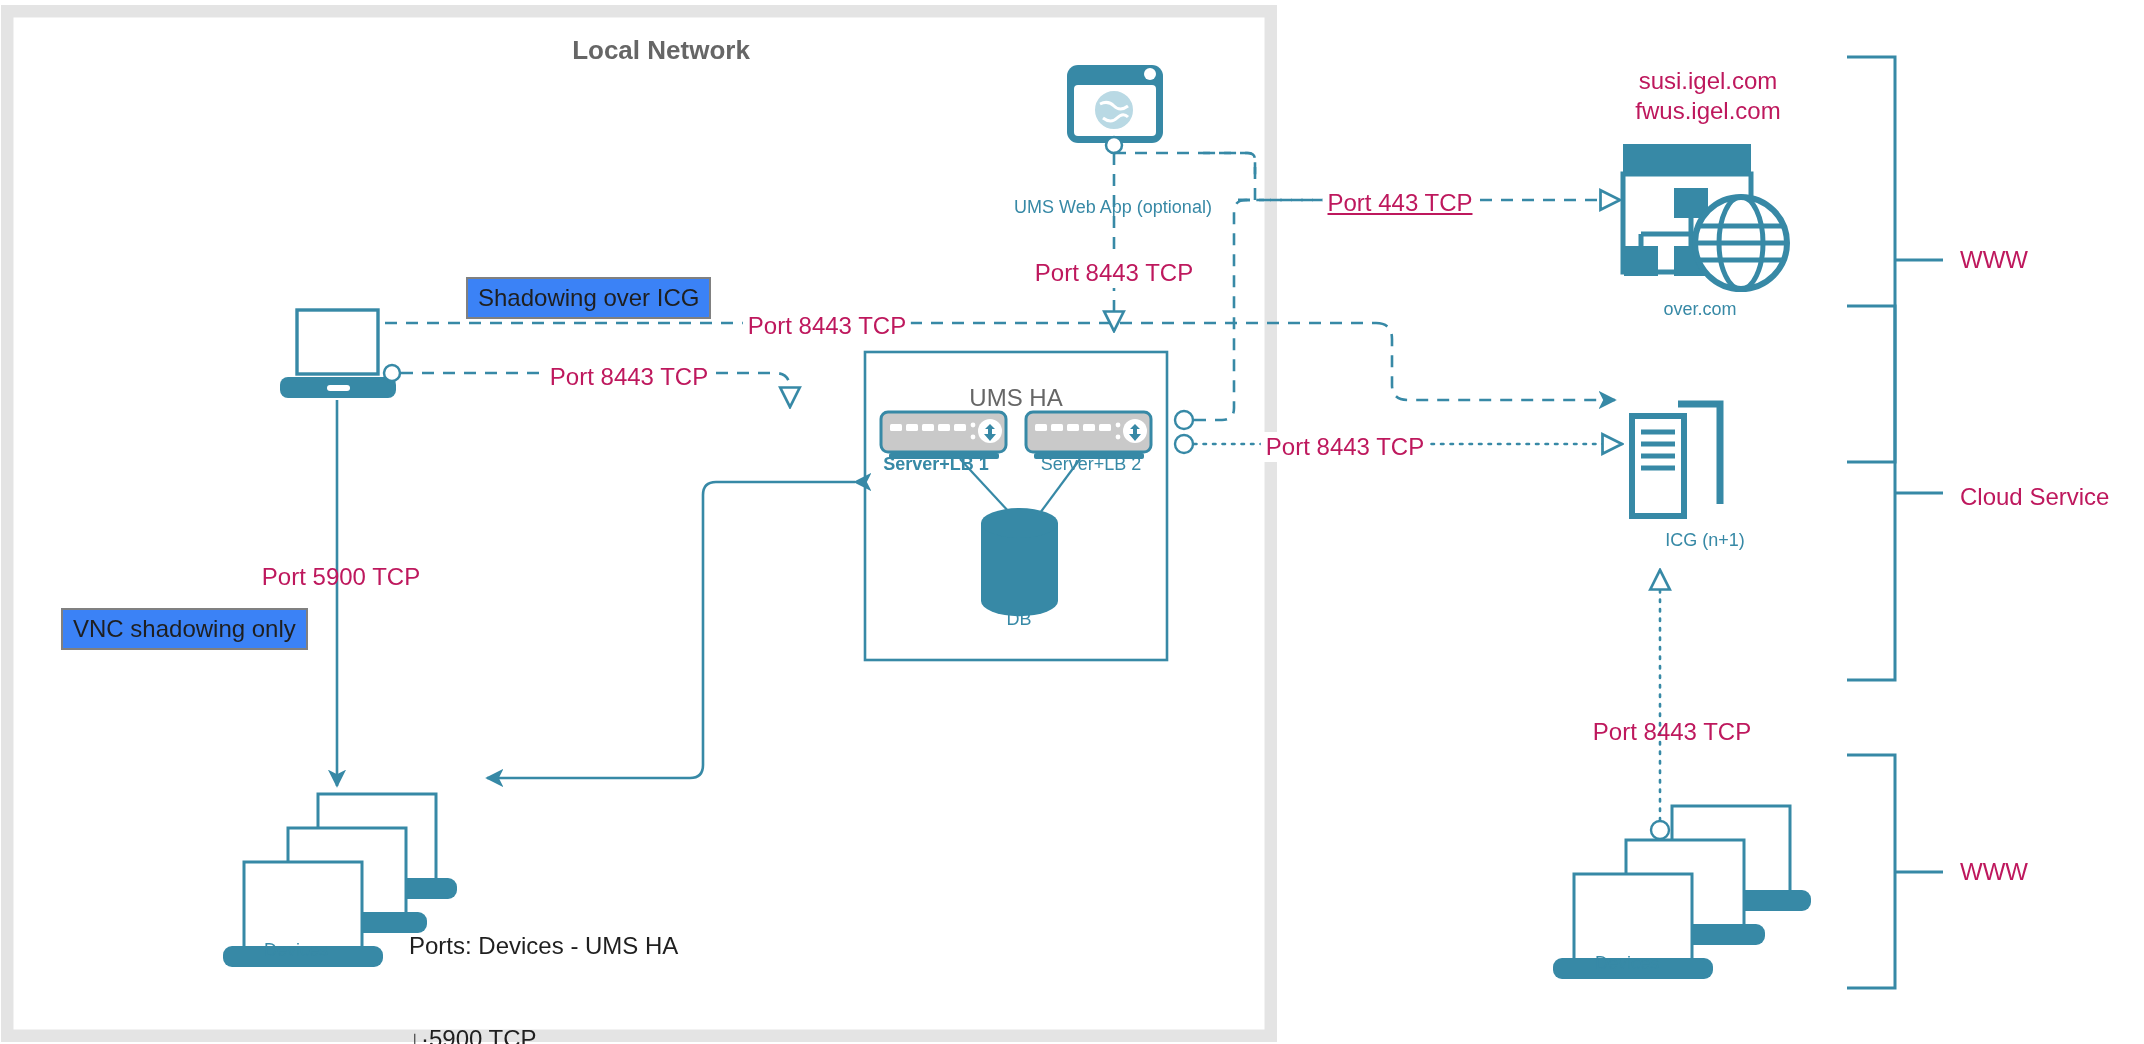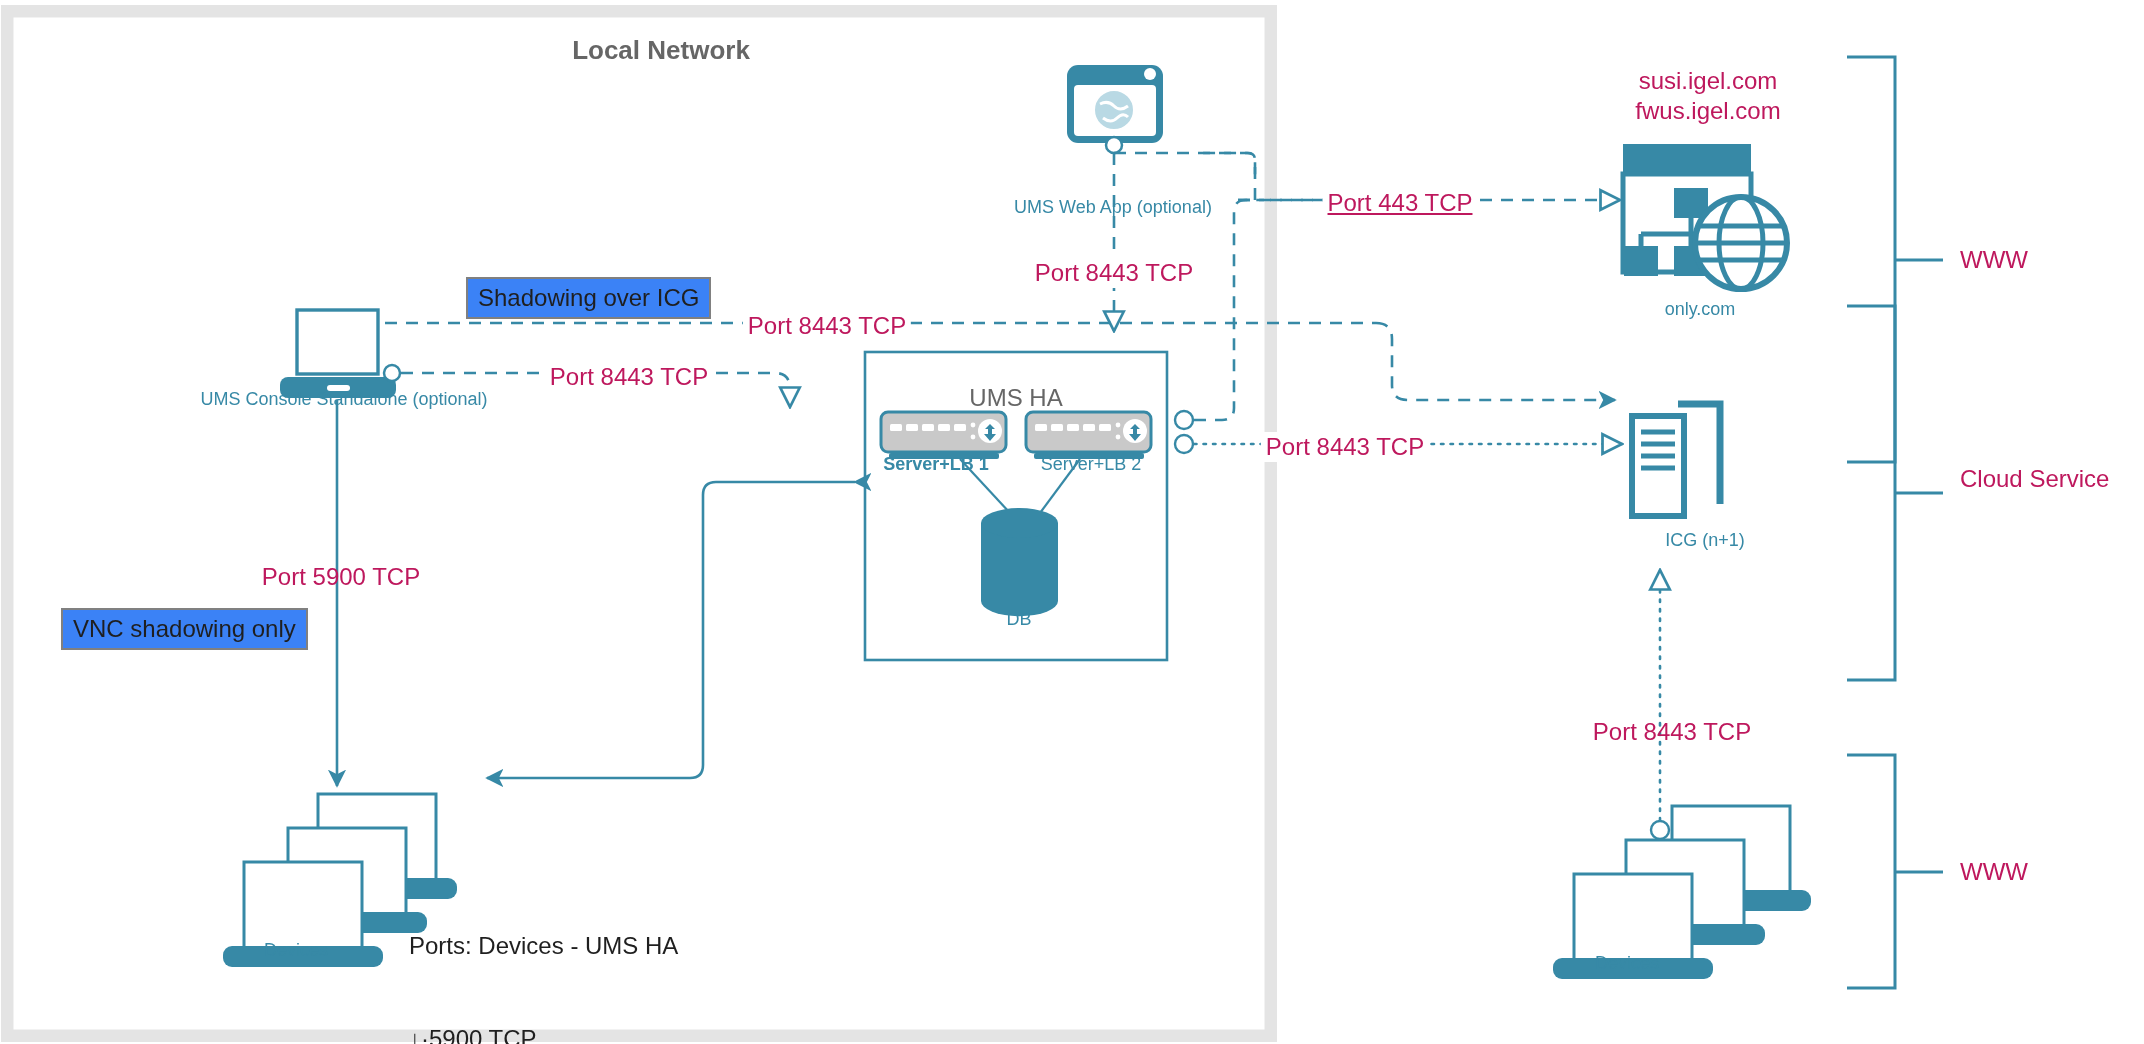--- a/index.html
+++ b/index.html
@@ -211,21 +211,20 @@
   <div class="lbl lbl-teal ctr" style="left:1113px;top:196px;">UMS Web App (optional)</div>
 
   <div class="lbl lbl-dark whitebg ctr" style="left:1114px;top:258px;">Port 8443 TCP</div>
 
   <div class="lbl lbl-dark whitebg ctr" style="left:1400px;top:188px;text-decoration:underline;">Port 443 TCP</div>
 
   <div class="boxlbl" style="left:466px;top:277px;">Shadowing over ICG</div>
 
   <div class="lbl lbl-dark whitebg ctr" style="left:827px;top:311px;">Port 8443 TCP</div>
 
-  <div class="lbl lbl-teal ctr" style="left:344px;top:388px;">UMS Console Standalone (optional)</div>
 
   <div class="lbl lbl-dark whitebg ctr" style="left:629px;top:362px;">Port 8443 TCP</div>
 
   <div class="lbl lbl-grey-plain ctr" style="left:1016px;top:383px;">UMS HA</div>
 
   <div class="lbl lbl-teal ctr" style="left:936px;top:453px;font-weight:bold;">Server+LB 1</div>
 
   <div class="lbl lbl-teal ctr" style="left:1091px;top:453px;">Server+LB 2</div>
 
   <div class="lbl lbl-teal ctr" style="left:1019px;top:608px;">DB</div>
@@ -243,25 +242,25 @@
     <div>↓·5900 TCP</div>
     
     
     
     
   </div>
 
   <div class="lbl lbl-dark ctr" style="left:1708px;top:66px;">susi.igel.com</div>
   <div class="lbl lbl-dark ctr" style="left:1708px;top:96px;">fwus.igel.com</div>
 
-  <div class="lbl lbl-teal ctr" style="left:1700px;top:298px;">only.com</div>
+  <div class="lbl lbl-teal ctr" style="left:1700px;top:298px;">over.com</div>
 
   <div class="lbl lbl-teal ctr" style="left:1676px;top:529px;margin-left:29px;">ICG (n+1)</div>
 
   <div class="lbl lbl-dark ctr" style="left:1672px;top:717px;">Port 8443 TCP</div>
 
   <div class="lbl lbl-teal ctr" style="left:1627px;top:952px;">Devices</div>
 
   <div class="lbl lbl-dark" style="left:1960px;top:245px;">WWW</div>
-  <div class="lbl lbl-dark" style="left:1960px;top:464px;text-align:center;">Cloud Service</div>
+  <div class="lbl lbl-dark" style="left:1960px;top:482px;text-align:center;">Cloud Service</div>
   <div class="lbl lbl-dark" style="left:1960px;top:857px;">WWW</div>
 
 </div>
 
 </body></html>

